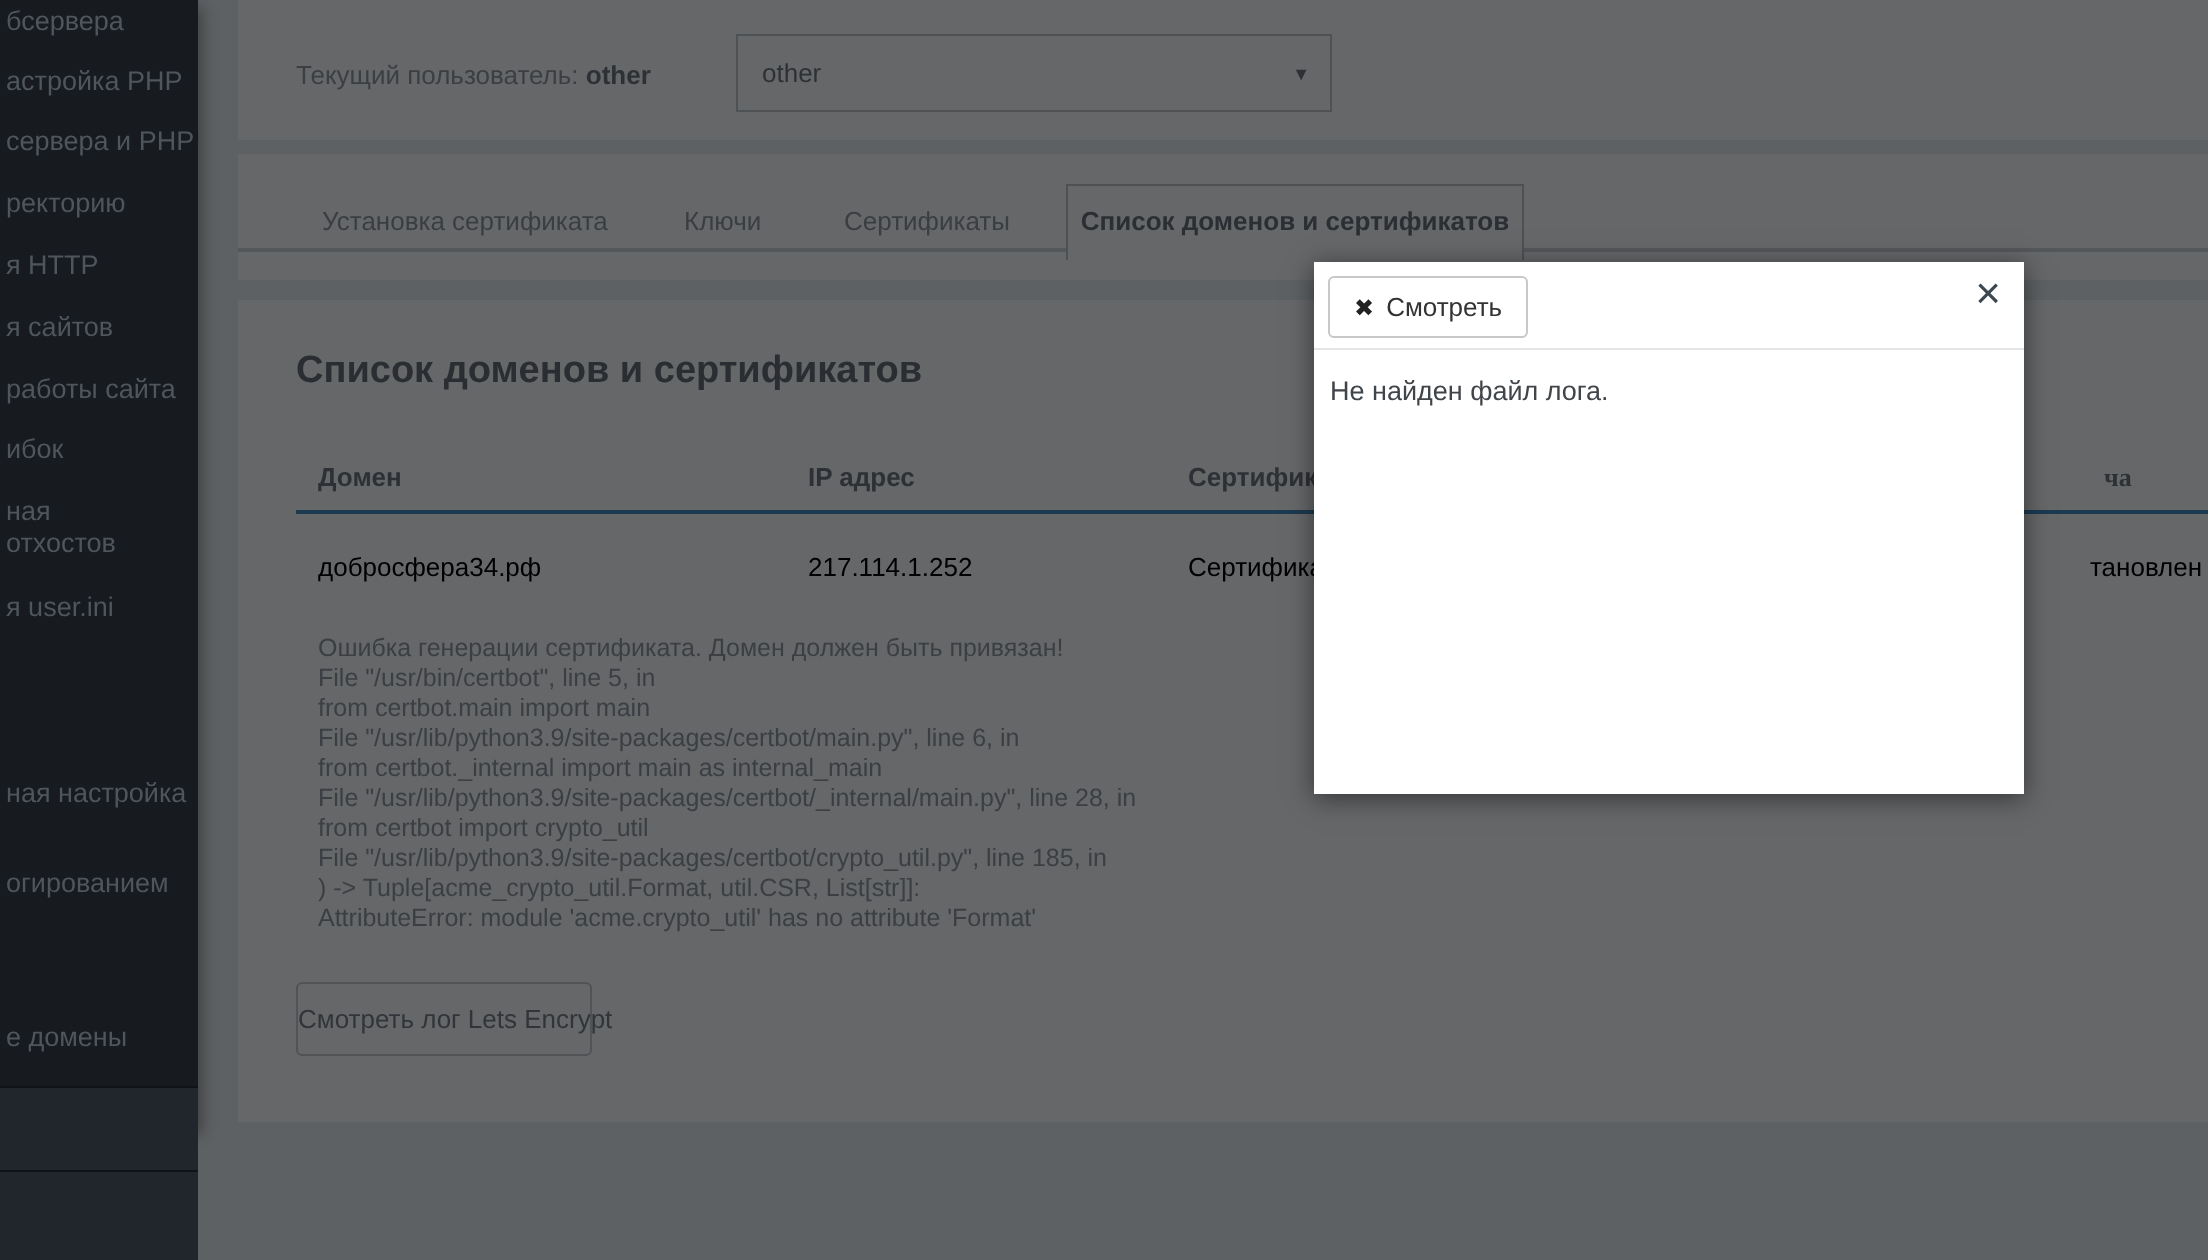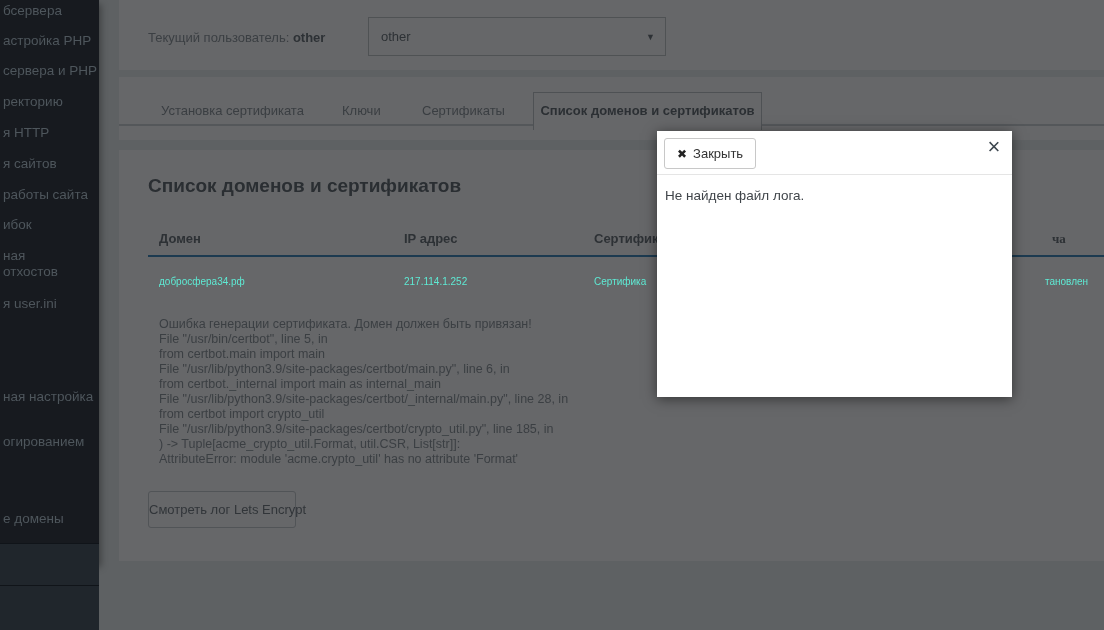--- a/index.html
+++ b/index.html
@@ -60,21 +60,21 @@
   .tab3 { left:414px; top:15px; width:229px; height:38px;
     background:#666769; border:1px solid #4e5154; border-bottom:none;
     font-weight:bold; color:#2b2f33; text-align:center; line-height:36px; }
 
   
   .page-title {
     position:absolute; left:29px; top:25px;
     font-size:19px; font-weight:bold; color:#2a2e32; white-space:nowrap;
   }
   .th { position:absolute; top:81px; font-size:13px; font-weight:bold; color:#2d3135; white-space:nowrap; }
-  .td { position:absolute; top:126px; font-size:10px; color:#5eead4; white-space:nowrap; }
+  .td { position:absolute; top:126px; font-size:13px; color:#000000; white-space:nowrap; }
   .th.c1 { left:40px; } .th.c2 { left:285px; } .th.c3 { left:475px; } .th.c4 { left:933px;font-family:Liberation Serif, serif; }
   .td.c1 { left:40px; } .td.c2 { left:285px; } .td.c3 { left:475px; } .td.c4 { left:926px; }
   .head-rule {
     position:absolute; left:29px; right:0; top:105px; height:2px; background:#1c3a50;
   }
   .error-block {
     position:absolute; left:40px; top:167px;
     font-size:12.5px; line-height:15px; color:#3b3f43; white-space:nowrap;
   }
   .log-button {
@@ -179,20 +179,20 @@
 
   <div class="log-button">Смотреть лог Lets Encrypt</div>
 </div>
 
 <div class="backdrop"></div>
 
 <div class="modal">
   <div class="modal-header">
     <div class="modal-close-btn">
       <span class="x-glyph">✖</span>
-      <span>Закрыть</span>
+      <span>Смотреть</span>
     </div>
     <div class="modal-corner-x">×</div>
   </div>
   <div class="modal-body">
     <span>Не найден файл лога.</span>
   </div>
 </div>
 
 </body></html>

